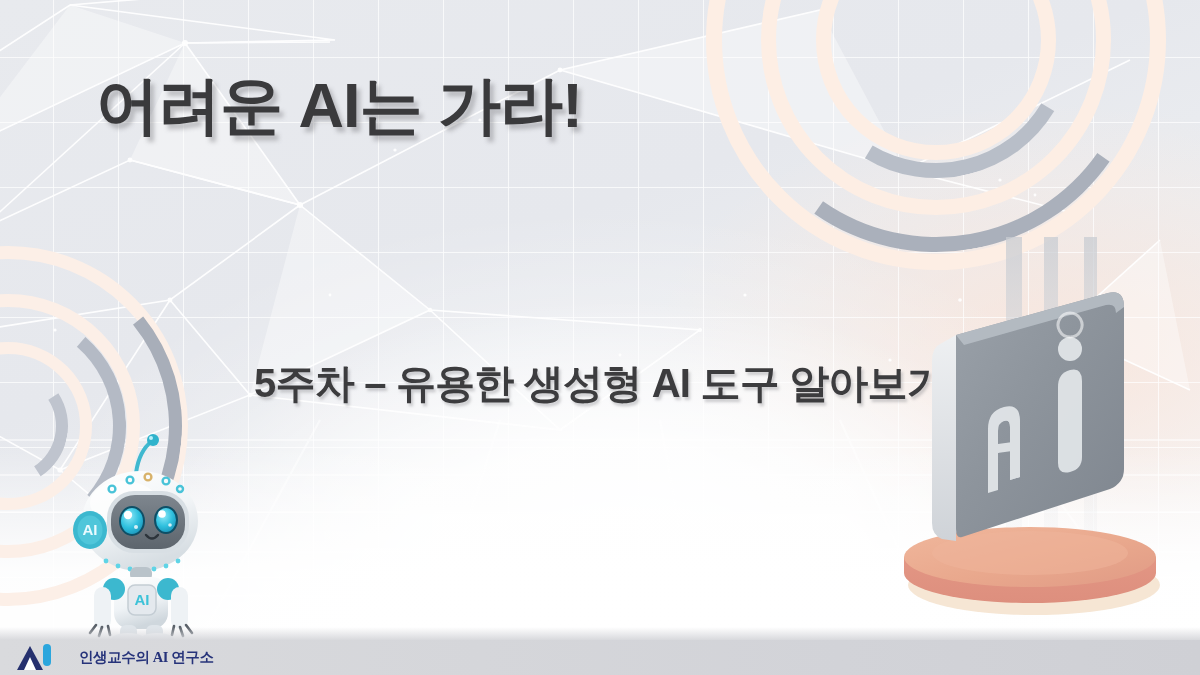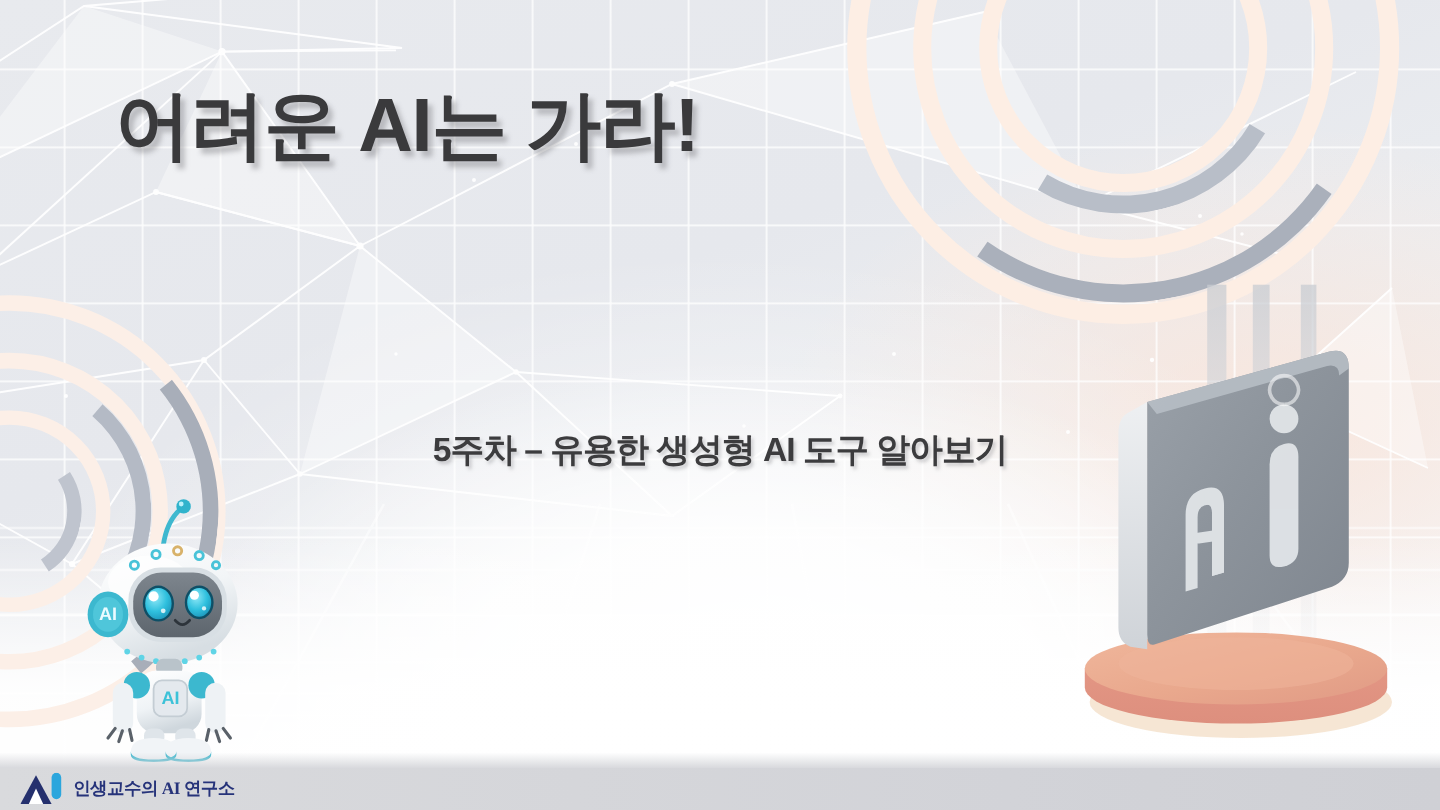--- a/index.html
+++ b/index.html
@@ -49,52 +49,52 @@
     white-space:nowrap;
   }
   .title-sub{
     font-size:47px;font-weight:700;color:#3a3a3c;letter-spacing:-1.2px;
     line-height:1.08;margin:16px 0 0 2px;
     text-shadow:3px 4px 4px rgba(120,120,125,.40);
     white-space:nowrap;
   }
   .session{
     position:absolute;left:0;right:0;top:356px;text-align:center;
-    font-size:28px;font-weight:700;color:#3c3c3e;letter-spacing:-.8px;
+    font-size:40px;font-weight:700;color:#3c3c3e;letter-spacing:-.8px;
     text-shadow:2px 3px 3px rgba(130,130,135,.38);
   }
 
   
   .footer{
     position:absolute;left:0;right:0;bottom:0;height:35px;
     background:linear-gradient(to right,#d9dadd 0%,#d5d6da 40%,#d2d3d8 70%,#cfd0d5 100%);
     display:flex;align-items:center;
   }
   .footer::before{
     content:"";position:absolute;left:0;right:0;top:-13px;height:13px;
     background:linear-gradient(to top,rgba(214,215,219,.95),rgba(240,241,243,0));
   }
-  .brand{display:flex;align-items:center;gap:6px;margin-left:17px;}
+  .brand{display:flex;align-items:center;gap:24px;margin-left:17px;}
   .brand-logo{position:relative;width:38px;height:27px;}
   .brand-name{
     font-size:14.5px;font-weight:700;color:#26337a;letter-spacing:-.4px;
     font-family:"Liberation Serif","DejaVu Serif",serif;
   }
   .copyright{
     margin-left:auto;margin-right:14px;
     font-size:12.5px;font-weight:700;color:#ffffff;letter-spacing:.1px;
     font-family:"Liberation Serif","DejaVu Serif",serif;
     text-shadow:0 1px 1px rgba(150,150,155,.55);
   }
 
   
   .ai-scene{position:absolute;right:22px;bottom:38px;width:300px;height:400px;}
 
   
-  .robot{position:absolute;left:62px;bottom:38px;width:160px;height:230px;}
+  .robot{position:absolute;left:62px;bottom:20px;width:160px;height:230px;}
 </style>
 </head>
 <body>
 
 <div class="slide">
 
   <div class="bg-base"></div>
   <div class="bg-grid"></div>
   <div class="bg-grid-fade"></div>
 

